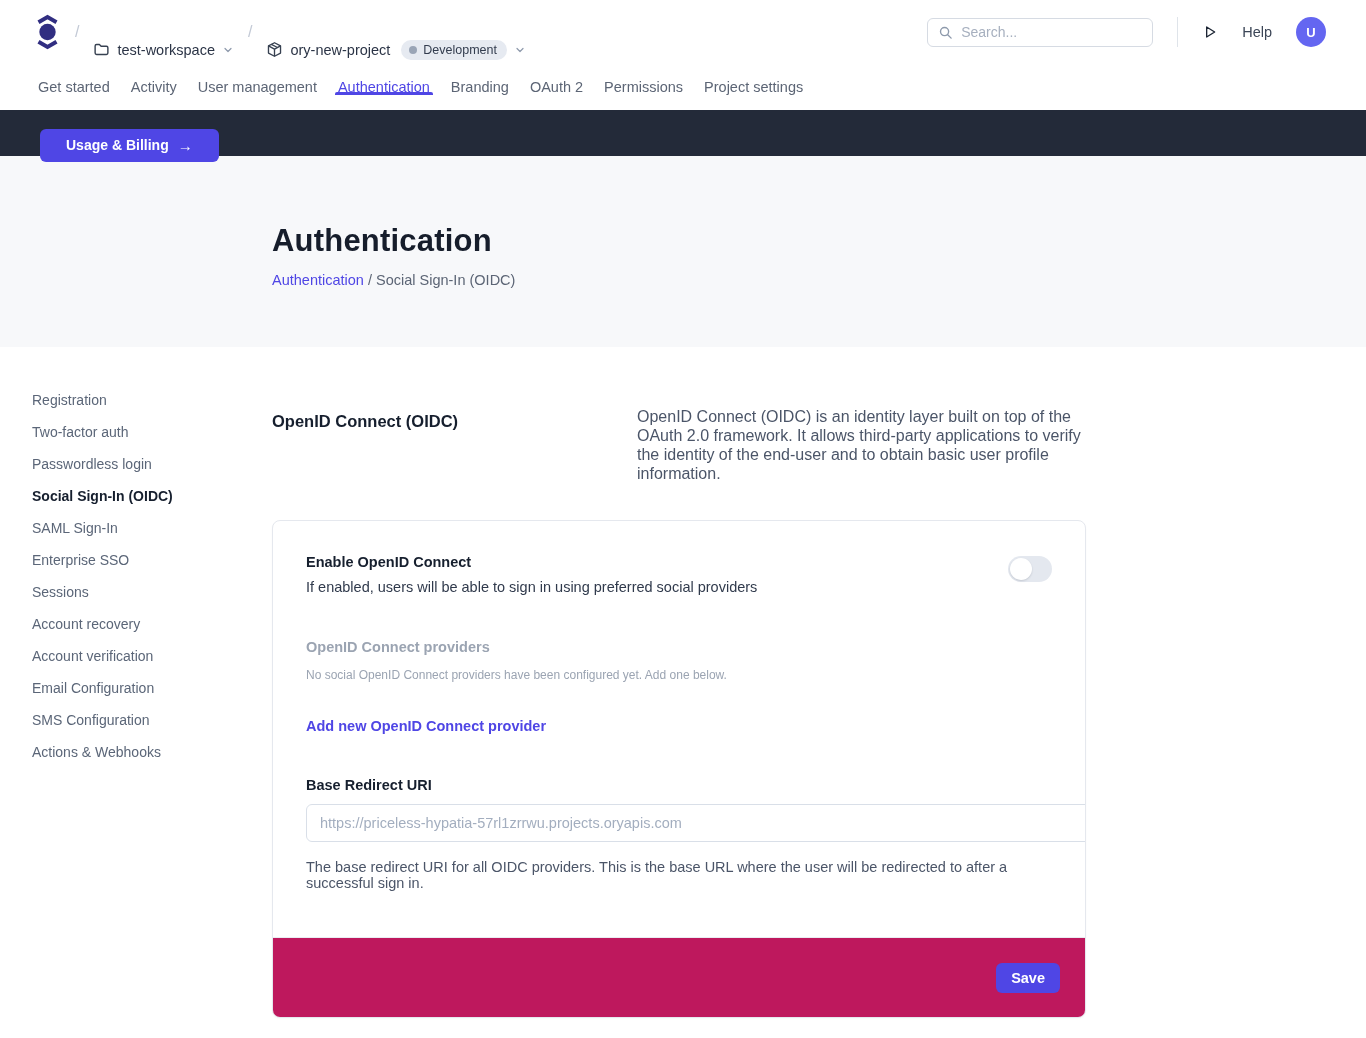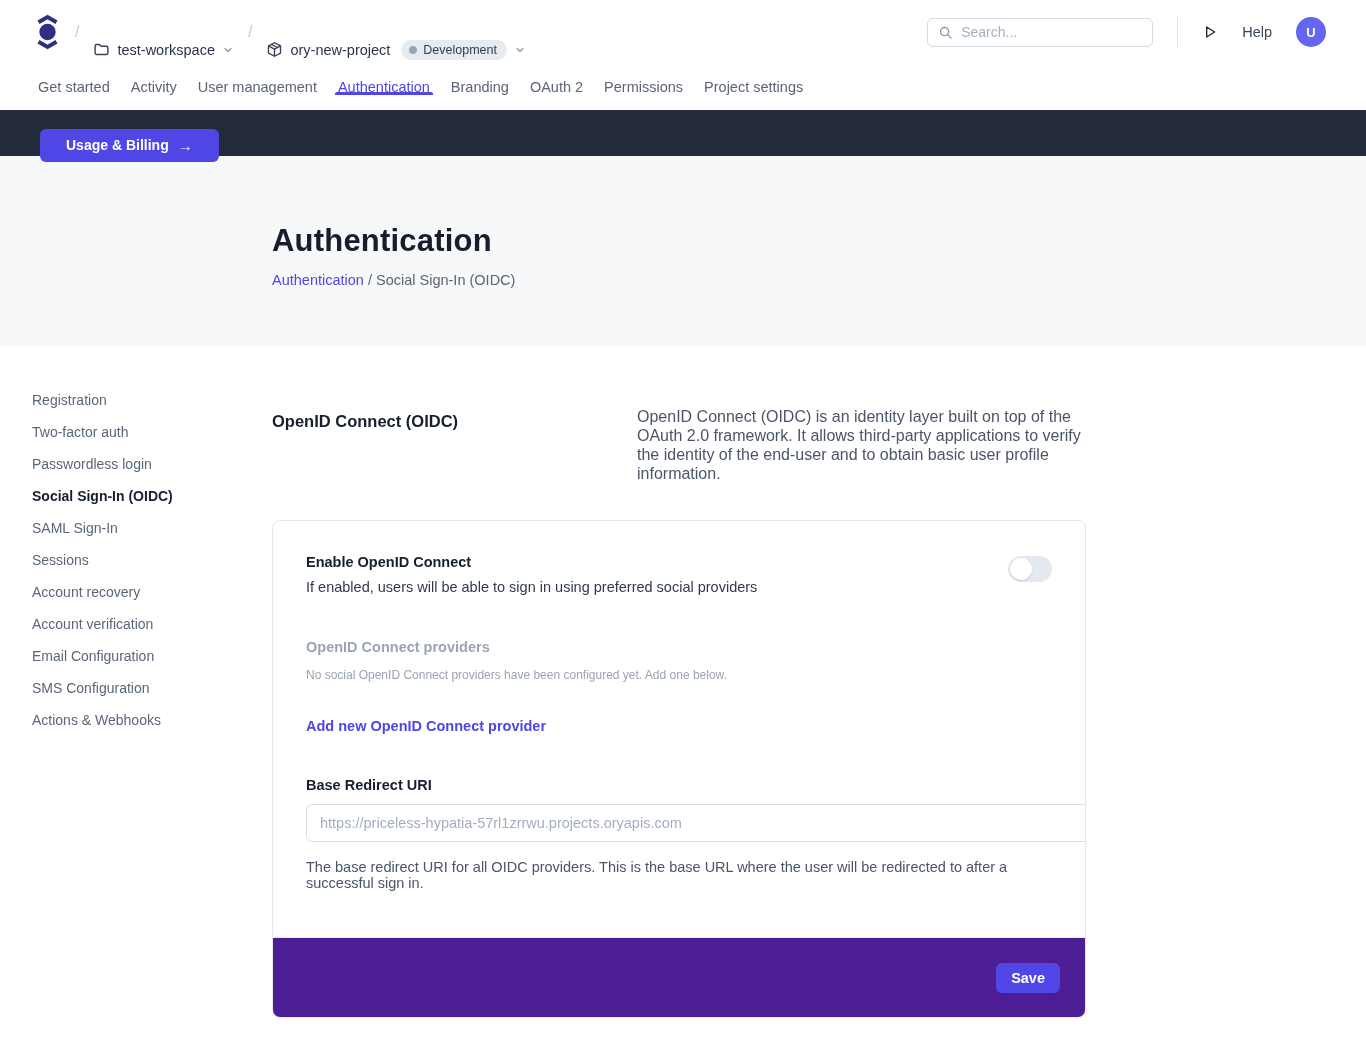--- a/index.html
+++ b/index.html
@@ -68,21 +68,21 @@
   .providers-label { font-size: 14.5px; font-weight: 700; color: #9ba4b2; }
   .providers-empty { margin-top: 13px; font-size: 12px; color: #9ba4b2; }
   .add-link { display: inline-block; margin-top: 36px; font-size: 14.5px; font-weight: 700; color: #4f46e5; cursor: pointer; }
 
   .field { margin-top: 42px; }
   .field-label { font-size: 14.5px; font-weight: 700; color: #161f2e; }
   .field input { margin-top: 11px; width: 873px; height: 38px; border: 1px solid #d9dfe8; border-radius: 6px; padding: 0 13px; font-size: 14.5px; color: #303a4c; font-family: "Liberation Sans", sans-serif; outline: none; background: #fff; }
   .field input::placeholder { color: #a3aebf; }
   .field-help { margin-top: 17px; font-size: 14.5px; color: #4b5568; padding-bottom: 46px; }
 
-  .card-footer { height: 80px; background: #4c1d95; border-top: 1px solid #eaedf2; display: flex; align-items: center; justify-content: flex-end; padding: 0 25px; }
+  .card-footer { height: 80px; background: #be185d; border-top: 1px solid #eaedf2; display: flex; align-items: center; justify-content: flex-end; padding: 0 25px; }
   .save-btn { background: #4f46e5; color: #fff; border: none; font-family: "Liberation Sans", sans-serif; font-size: 14.5px; font-weight: 700; padding: 7px 15px; border-radius: 6px; cursor: pointer; }
 
   svg { display: block; }
 </style>
 </head>
 <body>
 
 <header class="topbar">
   <div class="crumbs">
     <span class="logo">
@@ -176,20 +176,21 @@
 </section>
 
 <div class="content">
 
   <aside class="sidebar">
     <div class="side-item">Registration</div>
     <div class="side-item">Two-factor auth</div>
     <div class="side-item">Passwordless login</div>
     <div class="side-item active">Social Sign-In (OIDC)</div>
     <div class="side-item">SAML Sign-In</div>
+    <div class="side-item">Enterprise SSO</div>
     <div class="side-item">Sessions</div>
     <div class="side-item">Account recovery</div>
     <div class="side-item">Account verification</div>
     <div class="side-item">Email Configuration</div>
     <div class="side-item">SMS Configuration</div>
     <div class="side-item">Actions &amp; Webhooks</div>
   </aside>
 
   <main class="main">
     <div class="section-head">

